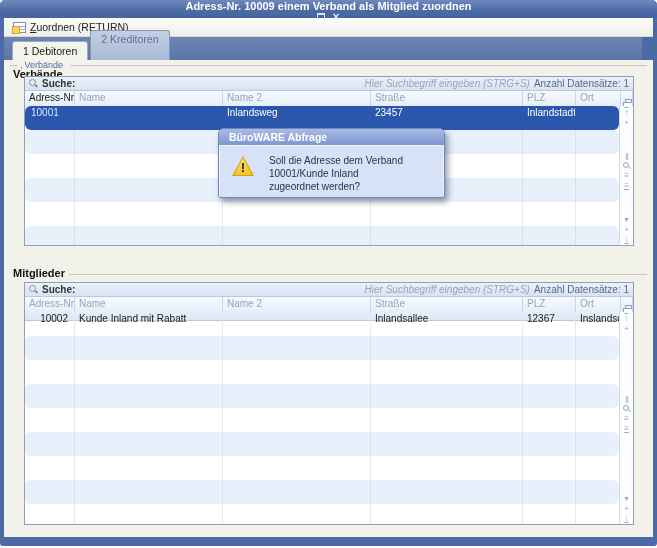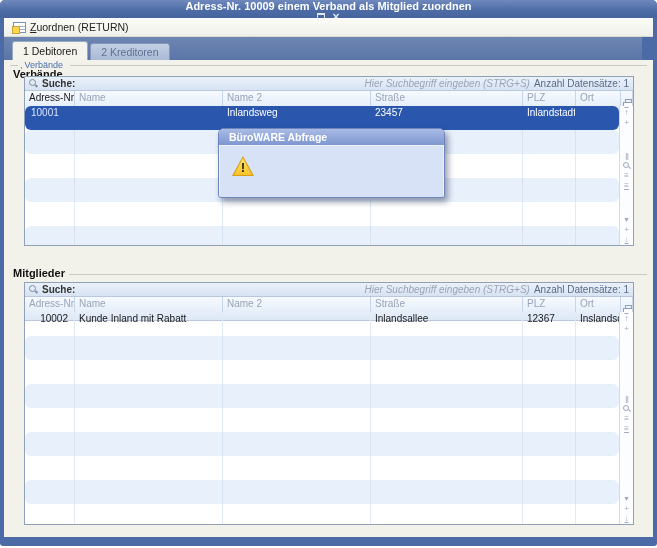--- a/index.html
+++ b/index.html
@@ -36,21 +36,21 @@
   .tabstrip {
     position:absolute; top:37px; left:4px; right:15px; height:23px;
     background:linear-gradient(180deg,#6d85b1,#5a76a8);
     display:flex; align-items:flex-end; padding:0 0 0 8px;
   }
   .tab {
     height:19px; padding:3px 10px 0 10px; margin-right:2px; font-size:10.5px;
     border:1px solid #8597b8; border-bottom:none; border-radius:3px 3px 0 0; white-space:nowrap;
   }
   .tab.active { background:#f4f3ec; color:#1a1a1a; border-color:#9aa9c4; }
-  .tab.inactive { background:linear-gradient(180deg,#c3cfe3,#a9b9d5); color:#5f7194; height:17px; padding-top:2px;margin-top:44px; }
+  .tab.inactive { background:linear-gradient(180deg,#c3cfe3,#a9b9d5); color:#5f7194; height:30px; padding-top:2px;margin-top:44px; }
   
   .content { position:absolute; top:60px; left:4px; right:4px; bottom:9px; background:#f2f1ea; overflow:hidden; }
   .group-caption { position:absolute; top:0px; left:16px; font-size:9px; color:#46ic; color:#4a6fae; display:flex; align-items:center; gap:2px; }
   .caption-mark { color:#4a6fae; font-size:9px; }
   .caption-line { position:absolute; top:5px; left:66px; right:6px; height:1px; background:#c9c9bd; }
   .caption-line-pre { position:absolute; top:5px; left:6px; width:8px; height:1px; background:#c9c9bd; }
   .section-heading { font-size:11px; font-weight:bold; color:#111; }
   .vb-heading { position:absolute; top:8px; left:9px; }
   .mg-row { position:absolute; top:207px; left:9px; right:6px; display:flex; align-items:center; }
   .mg-row .h-line { flex:1; height:1px; background:#c9c9bd; margin-left:4px; margin-top:2px; }
@@ -456,20 +456,24 @@
   </div>
 
   <div class="dialog">
     <div class="dialog-title">BüroWARE Abfrage</div>
     <div class="dialog-body">
       <div class="warn">
         <div class="tri-o"></div>
           <div class="tri-i"></div>
           <div class="bang">!</div>
       </div>
+      <div class="dialog-text">
+        <div>Soll die Adresse dem Verband 10001/Kunde Inland</div>
+        <div>zugeordnet werden?</div>
+      </div>
       <div class="dialog-buttons">
         <button class="dlg-btn focused">Ja</button>
         <button class="dlg-btn">Nein</button>
       </div>
     </div>
   </div>
 
 </div>
 
 </body></html>

